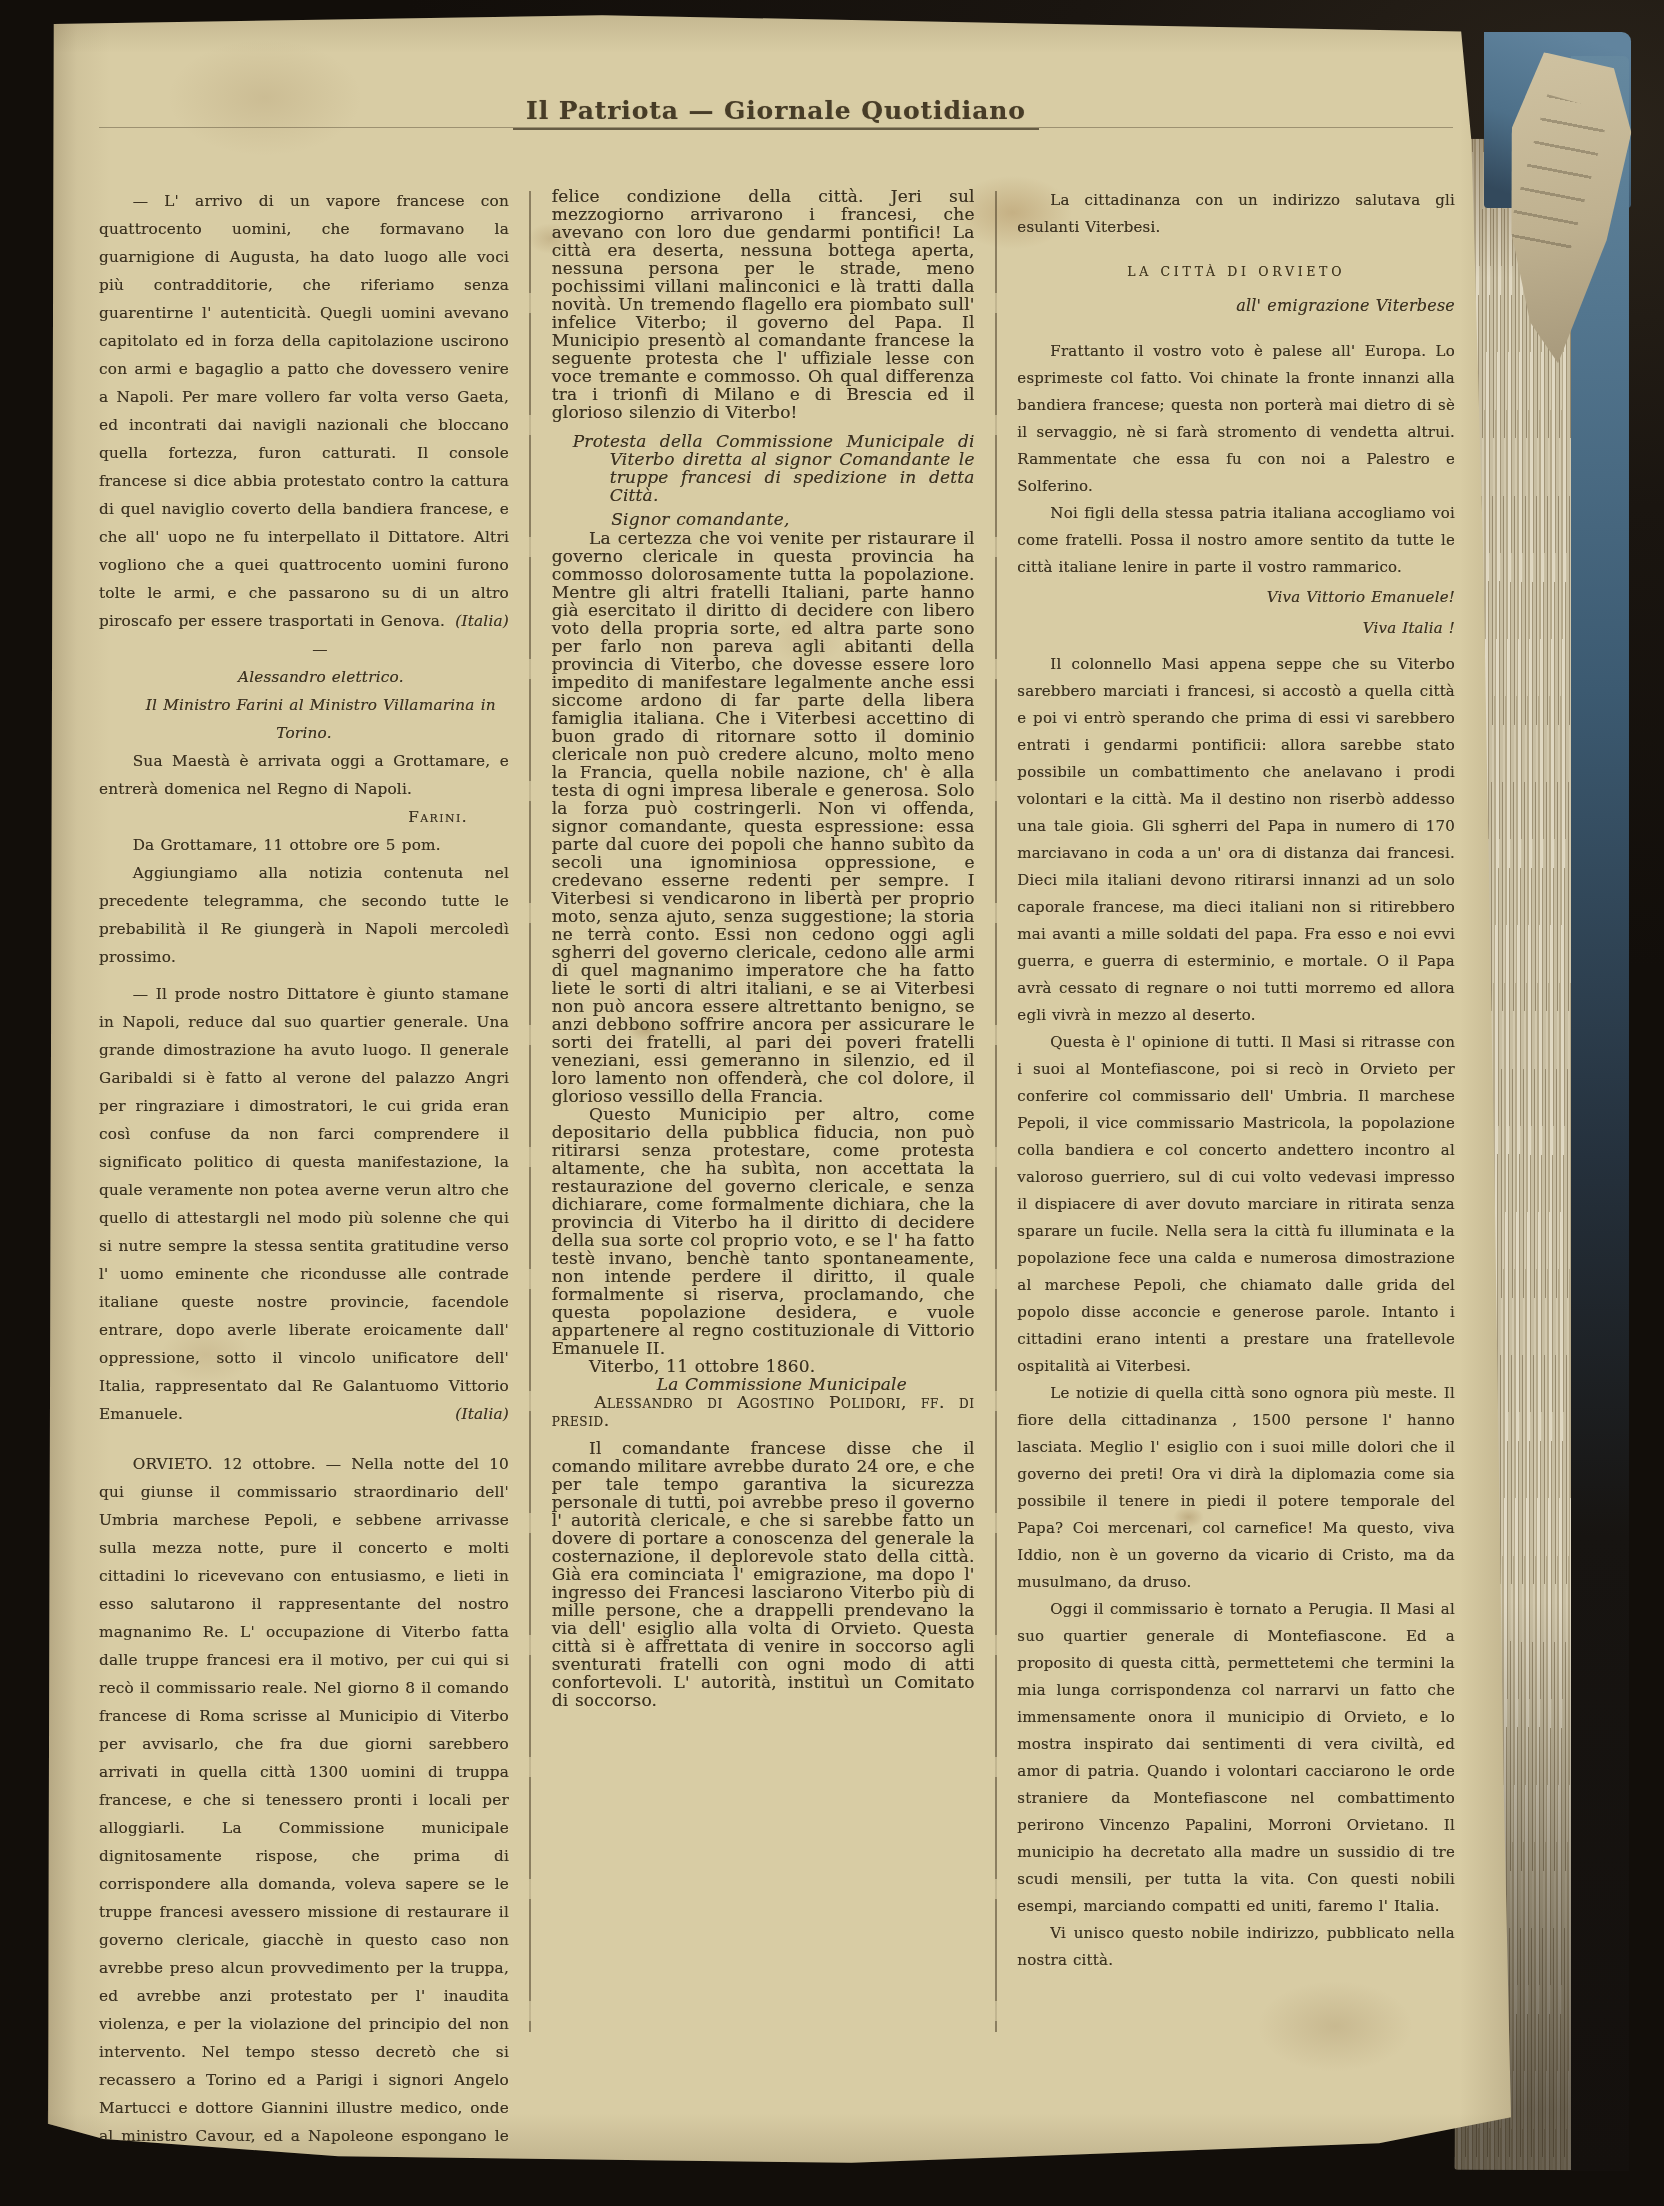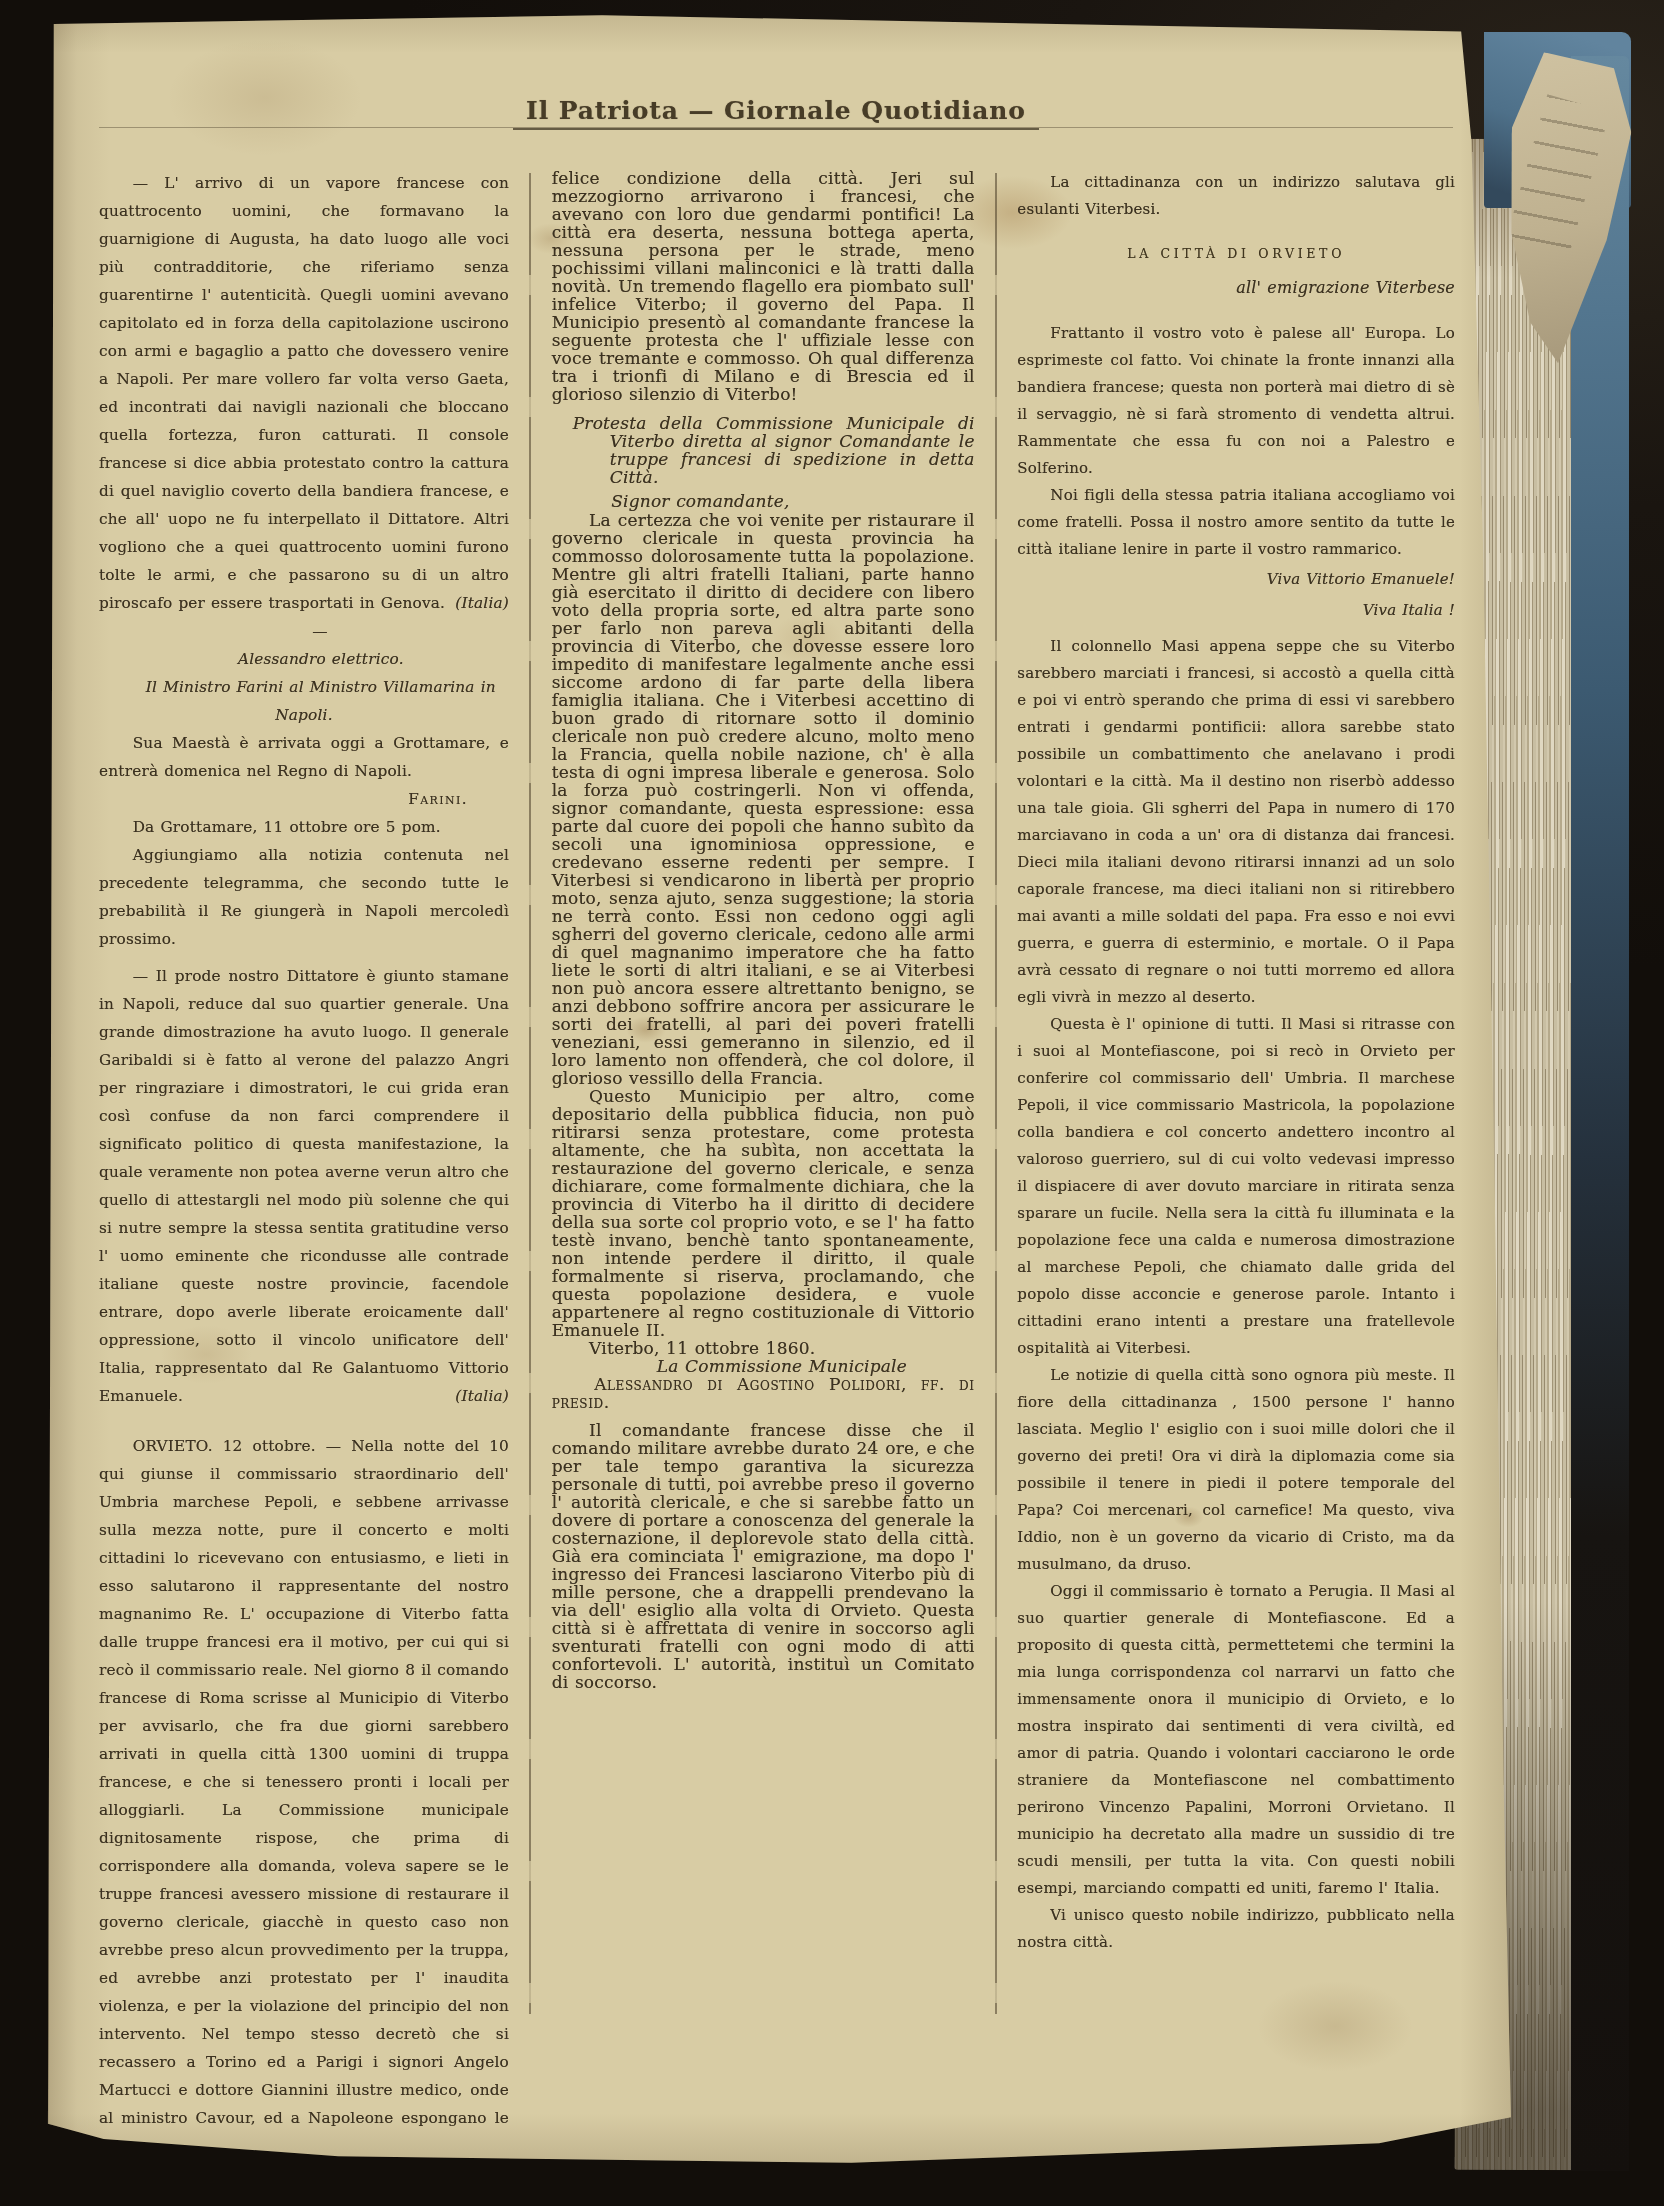--- a/index.html
+++ b/index.html
@@ -84,21 +84,21 @@
     display:inline-block;
     font-weight:bold;font-size:25px;letter-spacing:0.9px;
     color:#473c27;
     text-shadow:0 0 0.9px rgba(71,60,39,.45);
     border-bottom:2.8px solid rgba(58,48,30,.72);
     padding:0 13px 2.8px;
     margin-bottom:-2.8px;
   }
   
   .content{
-    position:absolute;left:54px;top:158px;width:1356px;height:1966px;
+    position:absolute;left:54px;top:176px;width:1356px;height:1966px;
     display:flex;overflow:hidden;
   }
   .col{
     color:#3b3120;
     text-align:justify;
     letter-spacing:0.2px;word-spacing:0.9px;
     text-shadow:0 0 0.6px rgba(59,49,32,.55);
     hyphens:auto;
   }
   .col1{width:410px;font-size:15.3px;line-height:28px;}
@@ -141,21 +141,21 @@
     <div class="header">
       <span class="masthead-title">Il Patriota — Giornale Quotidiano</span>
     </div>
 
     <div class="content">
 
       <div class="col col1">
         <p><span>— L' arrivo di un vapore francese con quattrocento uomini, che formavano la guarnigione di Augusta, ha dato luogo alle voci più contradditorie, che riferiamo senza guarentirne l' autenticità. Quegli uomini avevano capitolato ed in forza della capitolazione uscirono con armi e bagaglio a patto che dovessero venire a Napoli. Per mare vollero far volta verso Gaeta, ed incontrati dai navigli nazionali che bloccano quella fortezza, furon catturati. Il console francese si dice abbia protestato contro la cattura di quel naviglio coverto della bandiera francese, e che all' uopo ne fu interpellato il Dittatore. Altri vogliono che a quei quattrocento uomini furono tolte le armi, e che passarono su di un altro piroscafo per essere trasportati in Genova.</span><span class="credit">(Italia)</span></p>
         <p class="dash">—</p>
         <p class="h-it">Alessandro elettrico.</p>
-        <p class="byline">Il Ministro Farini al Ministro Villamarina in Napoli.</p>
+        <p class="byline">Il Ministro Farini al Ministro Villamarina in Torino.</p>
         <p>Sua Maestà è arrivata oggi a Grottamare, e entrerà domenica nel Regno di Napoli.</p>
         <p class="sig">Farini.</p>
         <p class="dateline">Da Grottamare, 11 ottobre ore 5 pom.</p>
         <p>Aggiungiamo alla notizia contenuta nel precedente telegramma, che secondo tutte le prebabilità il Re giungerà in Napoli mercoledì prossimo.</p>
         <p class="gap-s"><span>— Il prode nostro Dittatore è giunto stamane in Napoli, reduce dal suo quartier generale. Una grande dimostrazione ha avuto luogo. Il generale Garibaldi si è fatto al verone del palazzo Angri per ringraziare i dimostratori, le cui grida eran così confuse da non farci comprendere il significato politico di questa manifestazione, la quale veramente non potea averne verun altro che quello di attestargli nel modo più solenne che qui si nutre sempre la stessa sentita gratitudine verso l' uomo eminente che ricondusse alle contrade italiane queste nostre provincie, facendole entrare, dopo averle liberate eroicamente dall' oppressione, sotto il vincolo unificatore dell' Italia, rappresentato dal Re Galantuomo Vittorio Emanuele.</span><span class="credit">(Italia)</span></p>
         <p class="gap">ORVIETO. 12 ottobre. — Nella notte del 10 qui giunse il commissario straordinario dell' Umbria marchese Pepoli, e sebbene arrivasse sulla mezza notte, pure il concerto e molti cittadini lo ricevevano con entusiasmo, e lieti in esso salutarono il rappresentante del nostro magnanimo Re. L' occupazione di Viterbo fatta dalle truppe francesi era il motivo, per cui qui si recò il commissario reale. Nel giorno 8 il comando francese di Roma scrisse al Municipio di Viterbo per avvisarlo, che fra due giorni sarebbero arrivati in quella città 1300 uomini di truppa francese, e che si tenessero pronti i locali per alloggiarli. La Commissione municipale dignitosamente rispose, che prima di corrispondere alla domanda, voleva sapere se le truppe francesi avessero missione di restaurare il governo clericale, giacchè in questo caso non avrebbe preso alcun provvedimento per la truppa, ed avrebbe anzi protestato per l' inaudita violenza, e per la violazione del principio del non intervento. Nel tempo stesso decretò che si recassero a Torino ed a Parigi i signori Angelo Martucci e dottore Giannini illustre medico, onde al ministro Cavour, ed a Napoleone espongano le ragioni, e l' in-</p>
       </div>
 
       <div class="colsep"></div>
 

